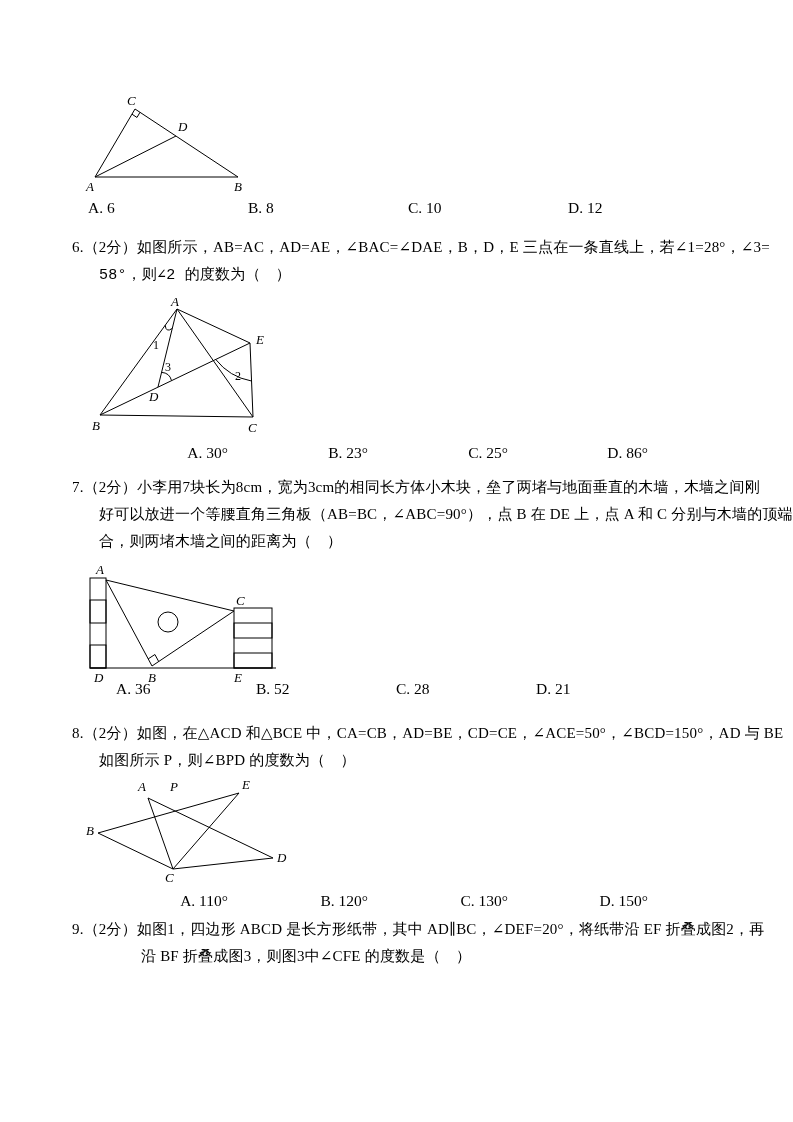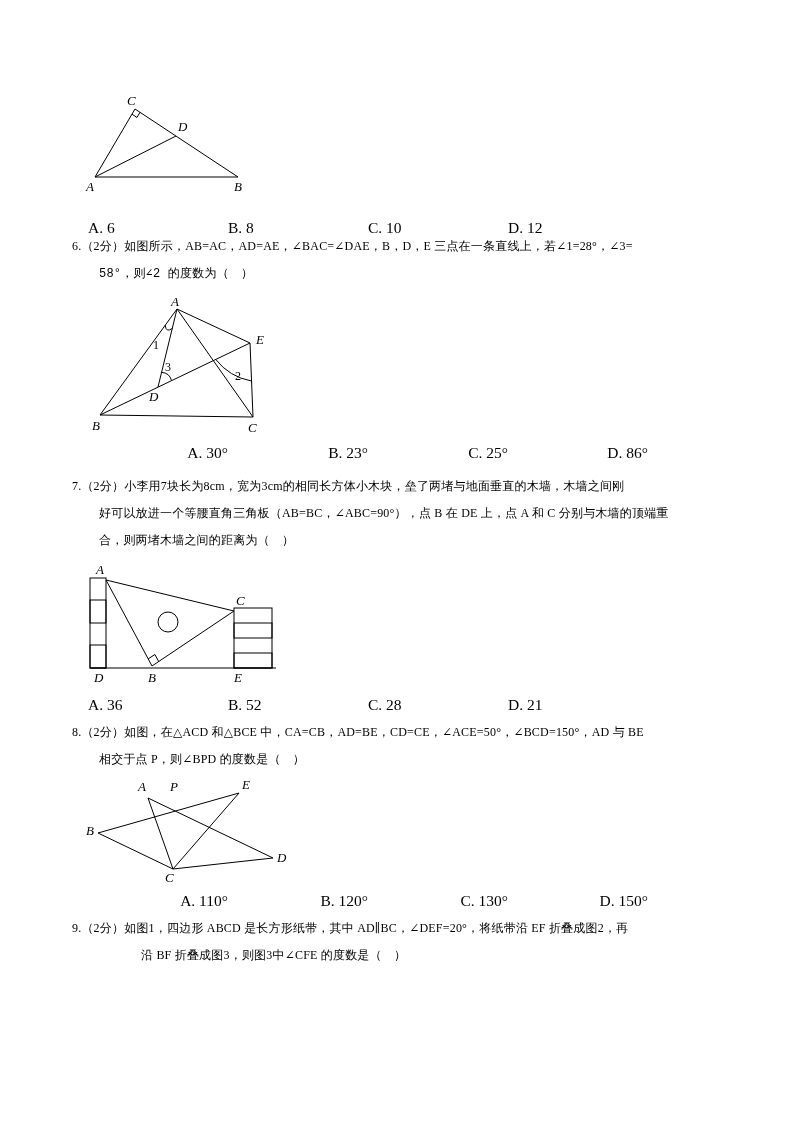--- a/index.html
+++ b/index.html
@@ -4,21 +4,21 @@
 <style>
   * { margin:0; padding:0; box-sizing:border-box; }
   html, body { width:793px; height:1122px; }
   body {
     position:relative;
     background:#ffffff;
     color:#000000;
     font-family:"Liberation Serif","DejaVu Serif",serif;
   }
   .page { position:absolute; inset:0; width:793px; height:1122px; background:#ffffff; }
-  .tline { position:absolute; font-size:12px; white-space:nowrap; letter-spacing:0.2px; }
+  .tline { position:absolute; font-size:15px; white-space:nowrap; letter-spacing:0.2px; }
   .opts { position:absolute; left:88px; display:flex; font-size:15.5px; }
   .opt  { width:140px; white-space:nowrap; }
   svg { position:absolute; overflow:visible; }
   svg line, svg path, svg polyline, svg polygon, svg rect, svg circle {
     stroke:#000; stroke-width:1; fill:none;
   }
   svg rect.fill { stroke:#000; }
   svg text {
     font-size:13px; font-style:italic;
     font-family:"Liberation Serif","DejaVu Serif",serif;
@@ -38,21 +38,21 @@
       <line x1="50" y1="14" x2="153" y2="82"></line>
       <line x1="10" y1="82" x2="91" y2="41"></line>
       <polyline points="46.96,19.17 51.97,22.47 55.01,17.3"></polyline>
     </g>
     <text x="42" y="10">C</text>
     <text x="93" y="36">D</text>
     <text x="1" y="96">A</text>
     <text x="149" y="96">B</text>
   </svg>
 
-  <div class="opts" style="top:219px;">
+  <div class="opts" style="top:199px;gap:20px;">
     <span class="opt">A. 6</span>
     <span class="opt">B. 8</span>
     <span class="opt">C. 10</span>
     <span class="opt">D. 12</span>
   </div>
 
   <div class="tline" style="left:72px; top:238px;">6.（2分）如图所示，AB=AC，AD=AE，∠BAC=∠DAE，B，D，E 三点在一条直线上，若∠1=28°，∠3=</div>
   <div class="tline" style="left:99px; top:265px;font-family:Liberation Mono, monospace;">58°，则∠2 的度数为（　）</div>
 
   <svg style="left:92px; top:297px;" width="190" height="142" viewBox="0 0 190 142">
@@ -108,29 +108,29 @@
       <polyline points="60.2,96.9 66.9,92.5 70.7,99.5"></polyline>
       <circle cx="80" cy="60" r="10"></circle>
     </g>
     <text x="8" y="12">A</text>
     <text x="148" y="43">C</text>
     <text x="6" y="120">D</text>
     <text x="60" y="120">B</text>
     <text x="146" y="120">E</text>
   </svg>
 
-  <div class="opts" style="top:696px;">
+  <div class="opts" style="top:680px;margin-left:28px;">
     <span class="opt">A. 36</span>
     <span class="opt">B. 52</span>
     <span class="opt">C. 28</span>
     <span class="opt">D. 21</span>
   </div>
 
   <div class="tline" style="left:72px; top:724px;">8.（2分）如图，在△ACD 和△BCE 中，CA=CB，AD=BE，CD=CE，∠ACE=50°，∠BCD=150°，AD 与 BE</div>
-  <div class="tline" style="left:99px; top:751px;">相交于点 P，则∠BPD 的度数是（　）</div>
+  <div class="tline" style="left:99px; top:751px;">如图所示 P，则∠BPD 的度数为（　）</div>
 
   <svg style="left:86px; top:780px;" width="212" height="108" viewBox="0 0 212 108">
     <g>
       <line x1="87" y1="89" x2="62" y2="18"></line>
       <line x1="87" y1="89" x2="12" y2="53"></line>
       <line x1="87" y1="89" x2="153" y2="13"></line>
       <line x1="87" y1="89" x2="187" y2="78"></line>
       <line x1="62" y1="18" x2="187" y2="78"></line>
       <line x1="12" y1="53" x2="153" y2="13"></line>
     </g>

